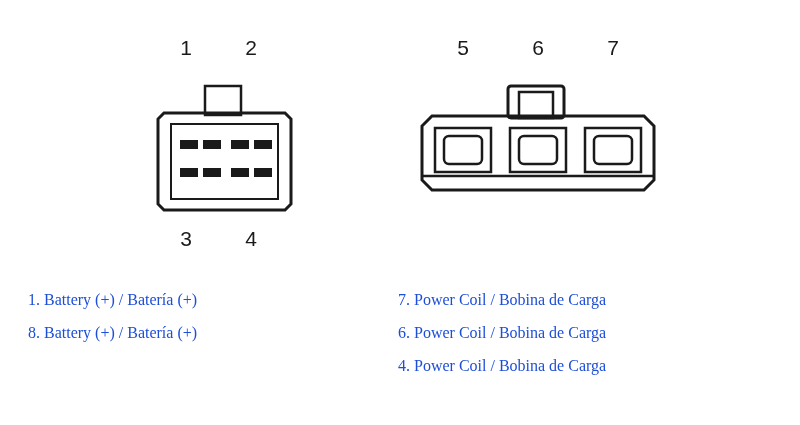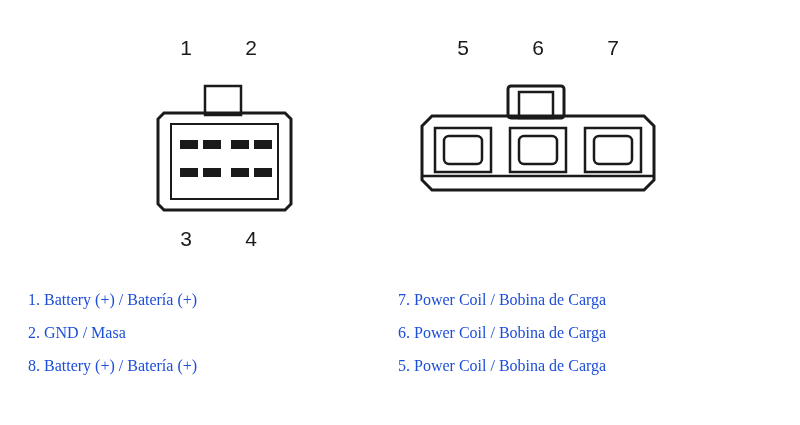--- a/index.html
+++ b/index.html
@@ -104,23 +104,22 @@
   <span class="pin-num" style="left:251px; top:36px;">2</span>
   <span class="pin-num" style="left:186px; top:227px;">3</span>
   <span class="pin-num" style="left:251px; top:227px;">4</span>
 
   <span class="pin-num" style="left:463px; top:36px;">5</span>
   <span class="pin-num" style="left:538px; top:36px;">6</span>
   <span class="pin-num" style="left:613px; top:36px;">7</span>
 
   <div class="legend legend-left">
     <div class="line">1. Battery (+) / Batería (+)</div>
-    <div class="line">2. GND / Masa</div>
     <div class="line">8. Battery (+) / Batería (+)</div>
   </div>
 
   <div class="legend legend-right">
     <div class="line">7. Power Coil / Bobina de Carga</div>
     <div class="line">6. Power Coil / Bobina de Carga</div>
-    <div class="line">5. Power Coil / Bobina de Carga</div>
+    <div class="line">4. Power Coil / Bobina de Carga</div>
   </div>
 
 </div>
 
 </body></html>

